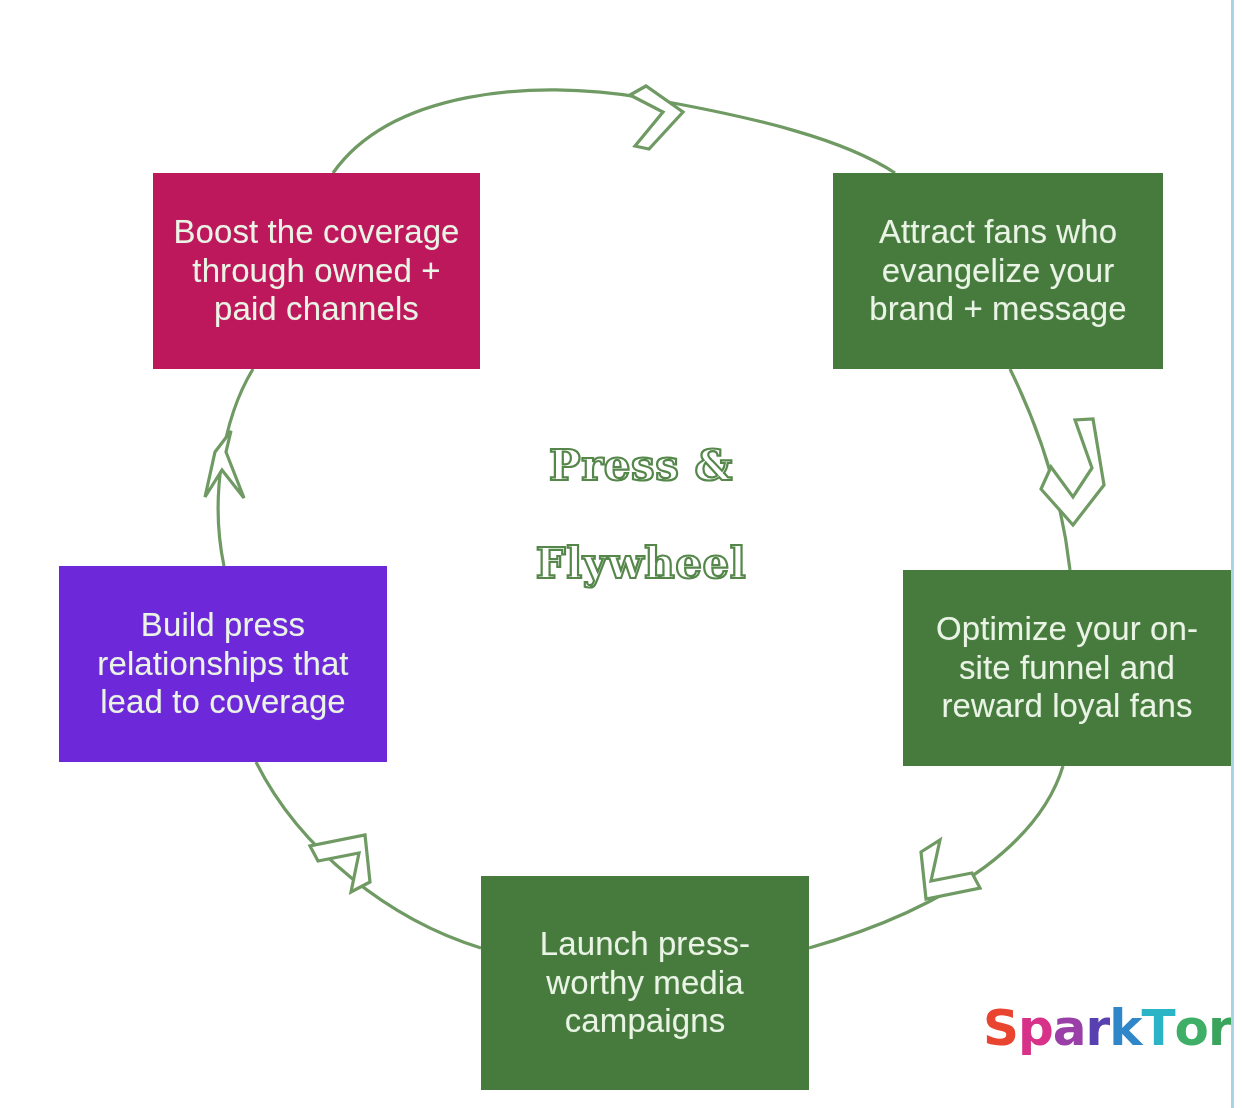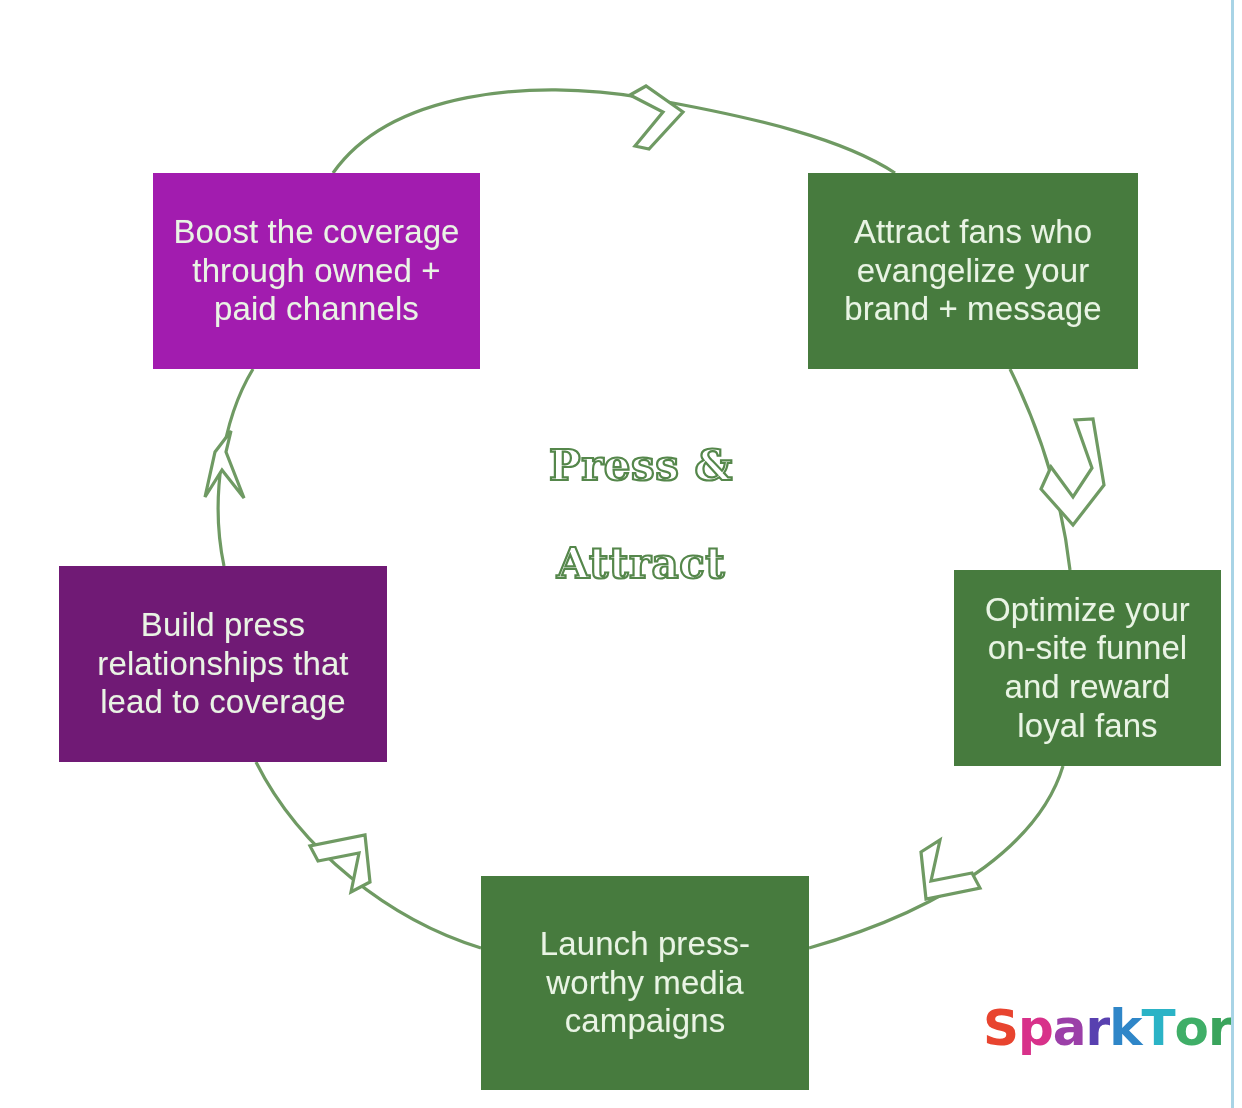--- a/index.html
+++ b/index.html
@@ -56,22 +56,22 @@
     color: #e9f4e4;
     font-size: 33px;
     line-height: 1.17;
     letter-spacing: 0.1px;
     padding: 6px 14px;
     text-shadow: 0 0 1px rgba(255,255,255,0.25);
   }
   .node .node-text { display: block; width: 100%; }
 
   #node-boost     { left: 153px; top: 173px;  width: 327px; height: 196px; }
-  #node-attract   { left: 808px; top: 173px;  width: 330px; height: 196px; }
-  #node-optimize  { left: 954px; top: 570px;  width: 267px; height: 196px; }
+  #node-attract   { left: 833px; top: 173px;  width: 330px; height: 196px; }
+  #node-optimize  { left: 903px; top: 570px;  width: 328px; height: 196px; }
   #node-build     { left: 59px;  top: 566px;  width: 328px; height: 196px; }
   #node-launch    { left: 481px; top: 876px;  width: 328px; height: 214px; }
 
   
   #center-title {
     position: absolute;
     left: 381px;
     top: 392px;
     width: 520px;
     text-align: center;
@@ -129,43 +129,43 @@
       <polygon points="1075,420 1092,468 1073,497 1051,467 1041,489 1073,525 1104,485 1093,419"></polygon>
 
       <polygon points="940,840 931,881 972,873 980,888 926,899 921,852"></polygon>
 
       <polygon points="351,892 359,853 318,861 310,846 365,835 370,882"></polygon>
 
       <polygon points="226,452 244,498 222,470 205,497 215,452 231,431"></polygon>
     </g>
   </svg>
 
-  <div class="node" id="node-boost" style="background: #a21caf;">
+  <div class="node" id="node-boost" style="background: #be185d;">
     <span class="node-text">Boost the coverage through owned + paid channels</span>
   </div>
 
   <div class="node" id="node-attract" style="background: rgb(71, 123, 62);">
     <span class="node-text">Attract fans who evangelize your brand + message</span>
   </div>
 
   <div class="node" id="node-optimize" style="background: rgb(71, 123, 62);">
     <span class="node-text">Optimize your on-site funnel and reward loyal fans</span>
   </div>
 
   <div class="node" id="node-launch" style="background: rgb(71, 123, 62);">
     <span class="node-text">Launch press-worthy media campaigns</span>
   </div>
 
-  <div class="node" id="node-build" style="background: #701a75;">
+  <div class="node" id="node-build" style="background: #6d28d9;">
     <span class="node-text">Build press relationships that lead to coverage</span>
   </div>
 
   <div id="center-title">
     <span class="inline-shade">Press &amp;</span>
-    <span class="inline-shade">Attract</span>
+    <span class="inline-shade">Flywheel</span>
   </div>
 
   <div id="sparktoro-logo"><span style="color: rgb(232, 68, 47);">S</span><span style="color: rgb(216, 49, 138);">p</span><span style="color: rgb(155, 63, 168);">a</span><span style="color: rgb(88, 64, 176);">r</span><span style="color: rgb(47, 134, 200);">k</span><span style="color: rgb(43, 179, 198);">T</span><span style="color: rgb(63, 174, 103);">o</span><span style="color: rgb(58, 164, 92);">r</span><span style="color: rgb(240, 168, 31);">o</span></div>
 
   <div class="frame-rule-right" style="background: rgb(168, 212, 230);"></div>
   <div class="frame-rule-right-outer"></div>
 
 </div>
 
 </body></html>

